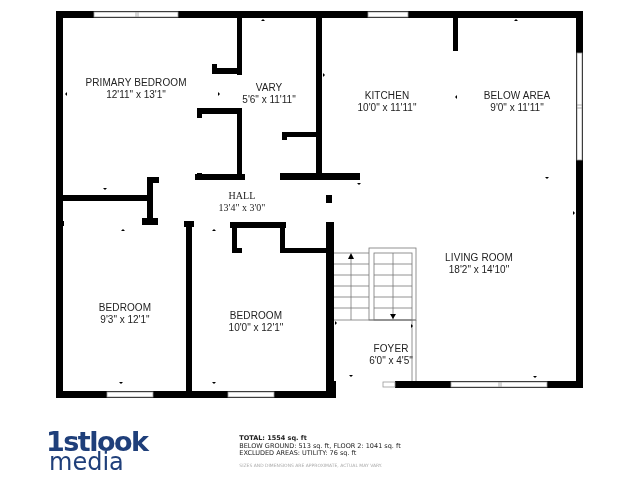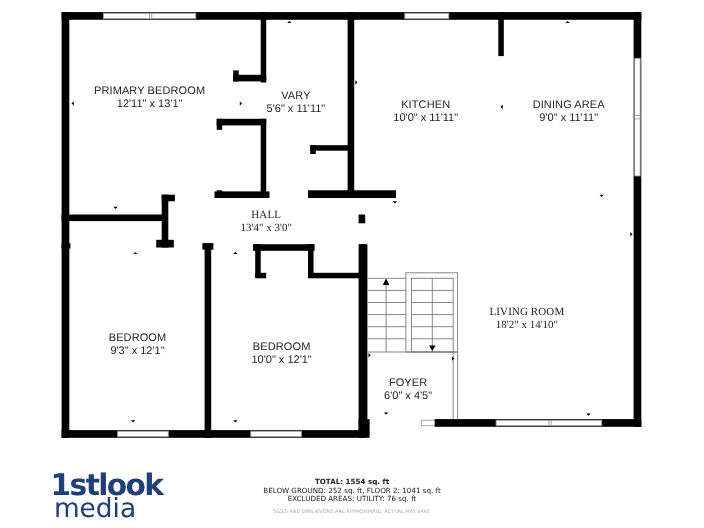--- a/index.html
+++ b/index.html
@@ -4,21 +4,21 @@
   <style>
     html, body { margin: 0; padding: 0; background: #ffffff; }
     body { width: 640px; height: 480px; position: relative; overflow: hidden; font-family: "Liberation Sans", "DejaVu Sans", sans-serif; }
     .plan { position: absolute; left: 0; top: 0; width: 640px; height: 420px; }
     .label { position: absolute; text-align: center; color: #222; font-size: 10px; line-height: 12px; transform: translateX(-50%); white-space: nowrap; }
     .label .name { display: block; letter-spacing: 0.1px; }
     .label .dim { display: block; }
     .logo { position: absolute; left: 12px; top: 428px; width: 100px; height: 44px; margin-left: 34px; }
     .logo .l1 { position: absolute; left: 0; top: 0; font-size: 27px; font-weight: bold; color: #1f3f7a; letter-spacing: -1.5px; font-family: "DejaVu Sans", sans-serif; line-height: 28px; }
     .logo .l2 { position: absolute; left: 3px; top: 22px; font-size: 24px; color: #1f3f7a; letter-spacing: 0px; font-family: "DejaVu Sans", sans-serif; line-height: 24px; font-weight: normal; }
-    .summary { position: absolute; left: 320px; top: 435px; transform: translateX(-50%); text-align: center; font-size: 6.5px; line-height: 7.5px; color: #222; white-space: nowrap; font-family: "DejaVu Sans", sans-serif; }
+    .summary { position: absolute; left: 320px; top: 435px; transform: translateX(-50%); text-align: left; font-size: 6.5px; line-height: 7.5px; color: #222; white-space: nowrap; font-family: "DejaVu Sans", sans-serif; }
     .summary .total { font-weight: bold; }
     .summary .disclaimer { color: #aaa; font-size: 4.5px; margin-top: 4px; }
   </style>
 </head>
 <body>
 
 <svg class="plan" width="640" height="420" viewBox="0 0 640 420">
   <g fill="#000">
 
     <rect x="56" y="11" width="527" height="7"></rect>
@@ -158,47 +158,47 @@
 </div>
 <div class="label" style="left:269px; top:82px;">
   <span class="name">VARY</span>
   <span class="dim">5'6" x 11'11"</span>
 </div>
 <div class="label" style="left:387px; top:90px;">
   <span class="name">KITCHEN</span>
   <span class="dim">10'0" x 11'11"</span>
 </div>
 <div class="label" style="left:517px; top:90px;">
-  <span class="name">DINING AREA</span>
+  <span class="name">BELOW AREA</span>
   <span class="dim">9'0" x 11'11"</span>
 </div>
 <div class="label" style="left:242px; top:190px;font-family:Liberation Serif, serif;">
   <span class="name">HALL</span>
   <span class="dim">13'4" x 3'0"</span>
 </div>
-<div class="label" style="left:479px; top:278px;font-family:Liberation Serif, serif;">
+<div class="label" style="left:479px; top:252px;">
   <span class="name">LIVING ROOM</span>
   <span class="dim">18'2" x 14'10"</span>
 </div>
 <div class="label" style="left:125px; top:302px;">
   <span class="name">BEDROOM</span>
   <span class="dim">9'3" x 12'1"</span>
 </div>
 <div class="label" style="left:256px; top:310px;">
   <span class="name">BEDROOM</span>
   <span class="dim">10'0" x 12'1"</span>
 </div>
-<div class="label" style="left:371px; top:343px;">
+<div class="label" style="left:391px; top:343px;">
   <span class="name">FOYER</span>
   <span class="dim">6'0" x 4'5"</span>
 </div>
 
 <div class="logo">
   <span class="l1">1stlook</span>
   <span class="l2">media</span>
 </div>
 
 <div class="summary">
   <div class="total">TOTAL: 1554 sq. ft</div>
-  <div>BELOW GROUND: 252 sq. ft, FLOOR 2: 1041 sq. ft</div>
+  <div>BELOW GROUND: 513 sq. ft, FLOOR 2: 1041 sq. ft</div>
   <div>EXCLUDED AREAS: UTILITY: 76 sq. ft</div>
   <div class="disclaimer">SIZES AND DIMENSIONS ARE APPROXIMATE, ACTUAL MAY VARY.</div>
 </div>
 
 </body></html>

